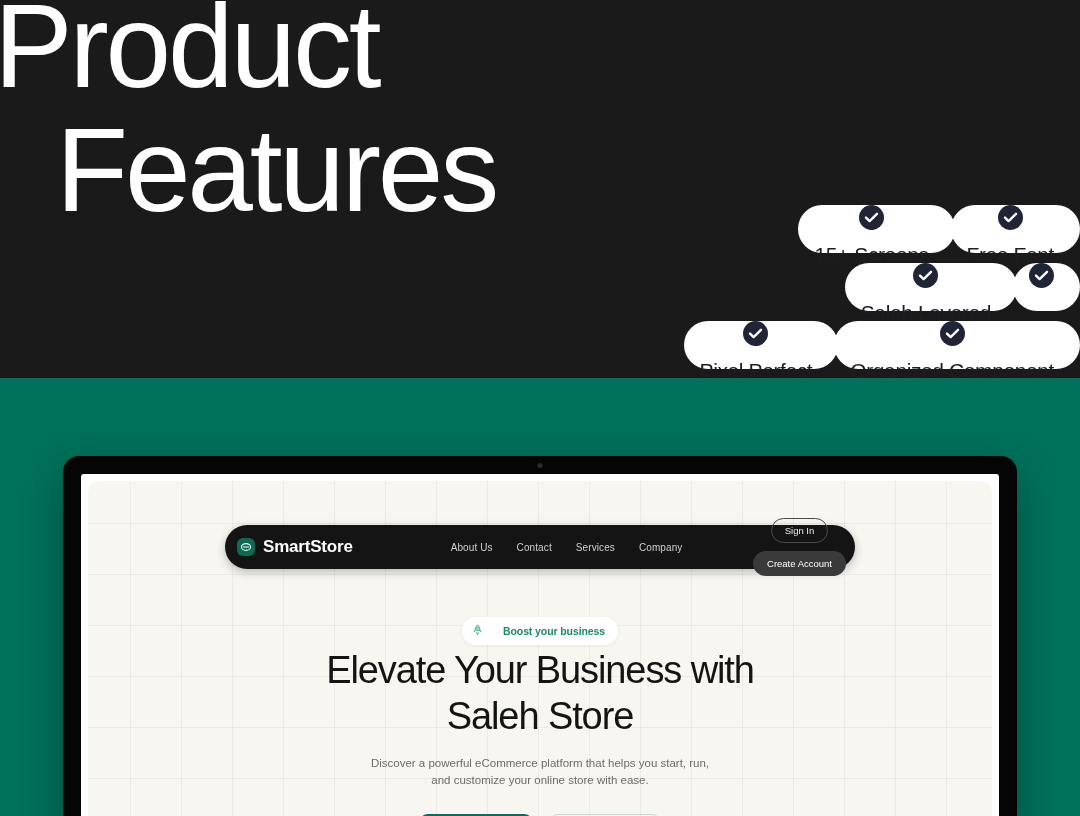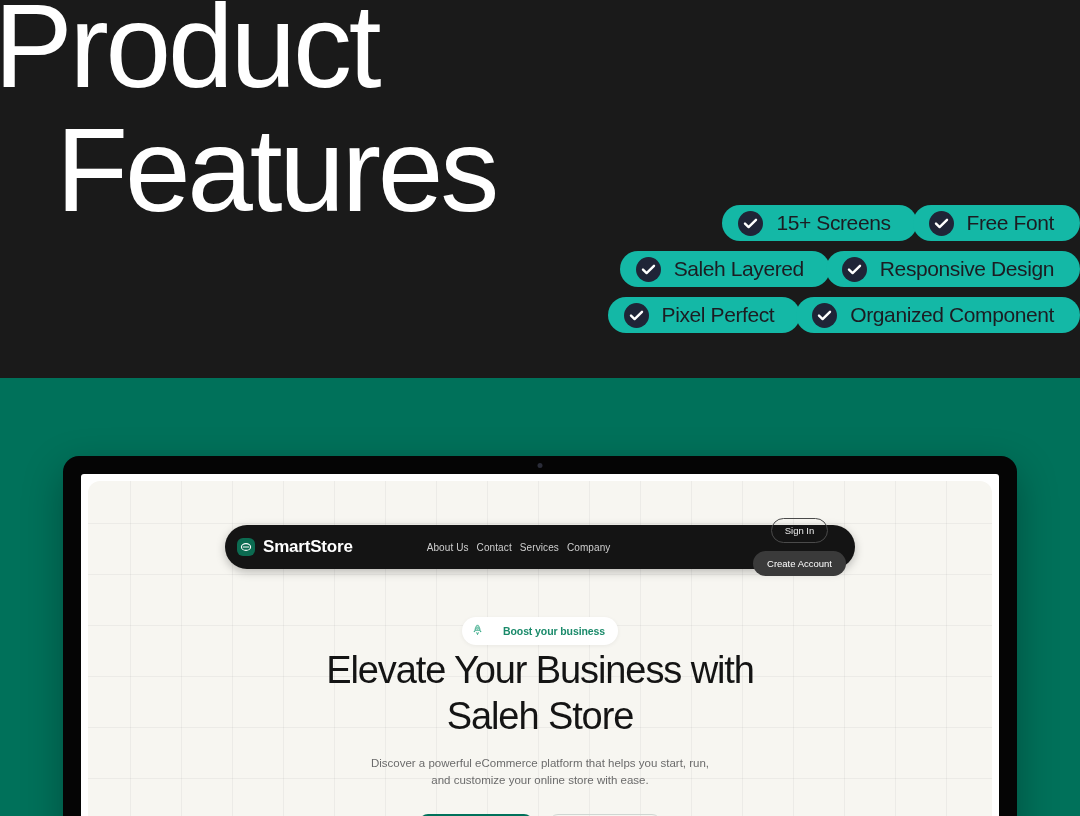--- a/index.html
+++ b/index.html
@@ -31,29 +31,30 @@
   .pill-rows{
     position:absolute; right:0; top:205px; width:520px;
   }
   .pill-row{
     display:flex; justify-content:flex-end; align-items:center;
     margin-bottom:10px;
   }
   .pill-row.r1{ margin-left:0; }
   .pill{
     display:flex; align-items:center; gap:13px;
-    background:#14b8a6;
+    background:#ffffff;
     border-radius:30px;
-    height:36px;
+    height:48px;
     padding:0 26px 0 16px;
     color:#1c1c22;
     font-size:21px;
     letter-spacing:-0.4px;
     white-space:nowrap;
     position:relative;
+    flex-direction:column;
   }
   .pill + .pill{ margin-left:-4px; }
   .check{
     width:25px; height:25px; border-radius:50%;
     background:#1f2437;
     display:flex; align-items:center; justify-content:center;
     flex:0 0 auto;
   }
   .check svg{ display:block; }
 
@@ -115,22 +116,22 @@
   .brand-logo{
     width:18px; height:18px; border-radius:6px;
     background:#0c6b51;
     display:flex; align-items:center; justify-content:center;
     flex:0 0 auto;
   }
   .brand-name{
     color:#ffffff; font-size:17px; font-weight:700; letter-spacing:-0.2px;
   }
   .nav-links{
-    display:flex; align-items:center; gap:8px;
-    margin-left:74px;
+    display:flex; align-items:center; gap:24px;
+    margin-left:98px;
     justify-content:flex-end;
   }
   .nav-links a{
     color:#cfcfcf; font-size:10px; text-decoration:none; letter-spacing:0.1px;
   }
   .nav-actions{ display:flex; align-items:center; gap:8px; margin-left:auto;flex-direction:column; }
   .btn-signin{
     border:1px solid #4a4a4a; border-radius:14px;
     color:#eaeaea; font-size:9.5px;
     padding:6px 13px; background:transparent;
@@ -223,21 +224,20 @@
             </svg>
         </span>
         <span>Saleh Layered</span>
       </div>
       <div class="pill">
         <span class="check">
           <svg width="25" height="25" viewBox="0 0 25 25">
               <path d="M7 12.6 L10.6 16.1 L18 8.8" fill="none" stroke="#ffffff" stroke-width="2.4" stroke-linecap="round" stroke-linejoin="round"></path>
             </svg>
         </span>
-        <span>Responsive Design</span>
       </div>
     </div>
 
     <div class="pill-row">
       <div class="pill">
         <span class="check">
           <svg width="25" height="25" viewBox="0 0 25 25">
               <path d="M7 12.6 L10.6 16.1 L18 8.8" fill="none" stroke="#ffffff" stroke-width="2.4" stroke-linecap="round" stroke-linejoin="round"></path>
             </svg>
         </span>

